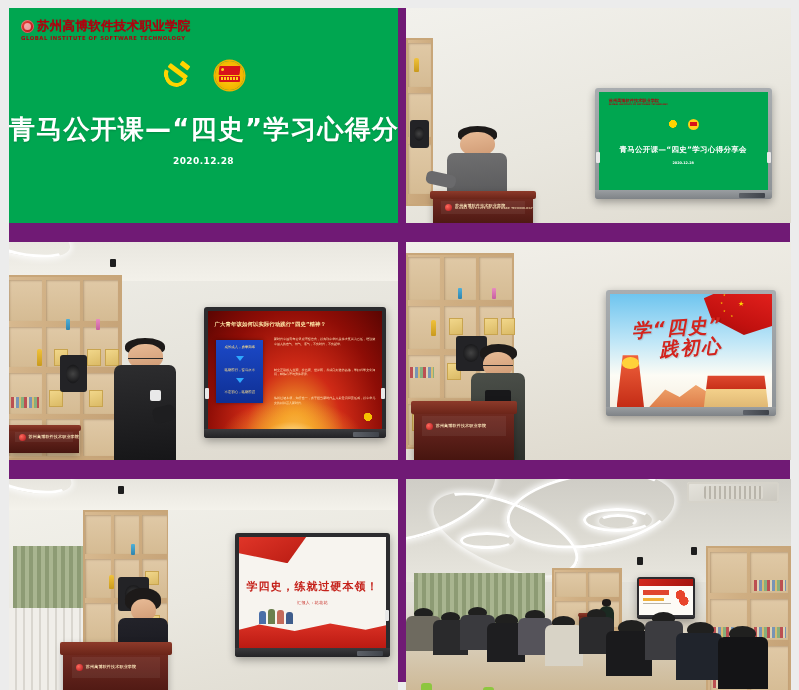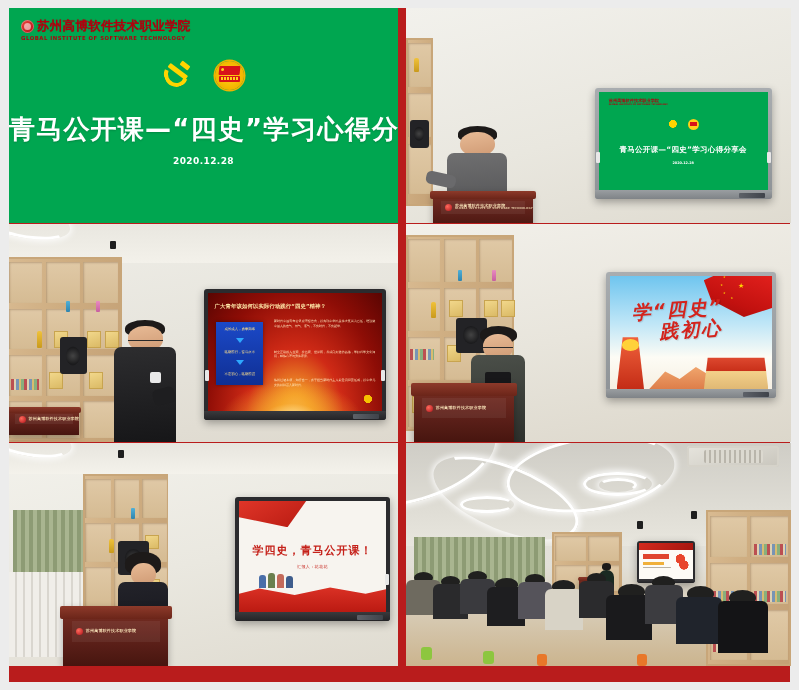--- a/index.html
+++ b/index.html
@@ -14,22 +14,22 @@
     width:799px; height:690px;
     background:#ececec;
     padding:8px 9px;
   }
   .grid {
     position:relative;
     width:781px; height:674px;
     display:grid;
     grid-template-columns:389px 385px;
     grid-template-rows:215px 218px 223px;
-    gap:1px 8px;
-    background:#b91c1c;
+    gap:19px 8px;
+    background:#701a75;
   }
   .cell { position:relative; overflow:hidden; background:#fff; }
 
   
   .slide-green {
     width:100%; height:100%;
     background:#00a650;
     position:relative;
   }
   .gs-logo { position:absolute; left:12px; top:12px; width:185px; }
@@ -679,21 +679,21 @@
           <div class="trophy" style="left:30%;top:38%;height:14px;"></div>
           <div class="plaque" style="left:72%;top:36%;height:14px;"></div>
           <div class="plaque" style="left:74%;top:62%;height:14px;"></div>
         </div>
         <div class="speaker-blk" style="left:28%;top:44%;width:8%;height:15%;"></div>
 
         <div class="tv" style="left:58%;top:24%;width:40%;height:56%;">
           <div class="screen">
             <div class="slide-grow">
               <div class="sgr-top"></div>
-              <div class="sgr-title">学四史，青马公开课！</div>
+              <div class="sgr-title">学四史，练就过硬本领！</div>
               <div class="sgr-sub">汇报人：花花花</div>
               <div class="sgr-people">
                 <i style="height:13px;background:#4a6ea8;"></i>
                 <i style="height:15px;background:#6b7f4e;"></i>
                 <i style="height:14px;background:#c46a5a;"></i>
                 <i style="height:12px;background:#3f5d8c;"></i>
               </div>
               <div class="sgr-bottom"></div>
             </div>
           </div>

